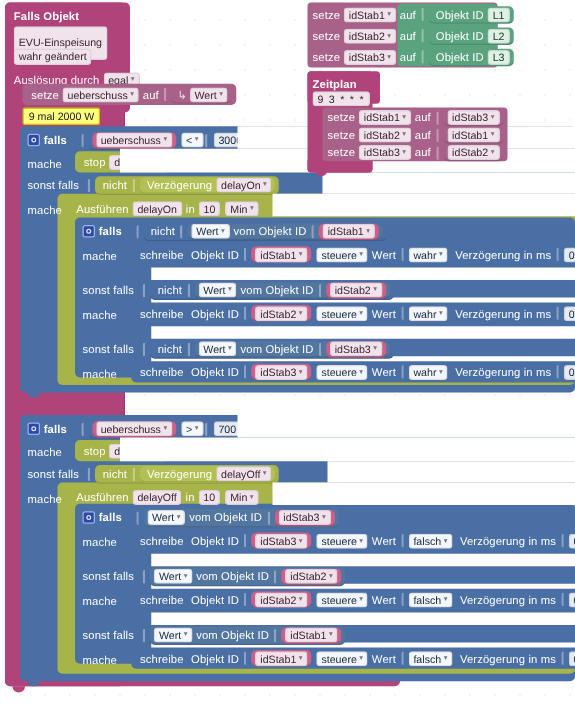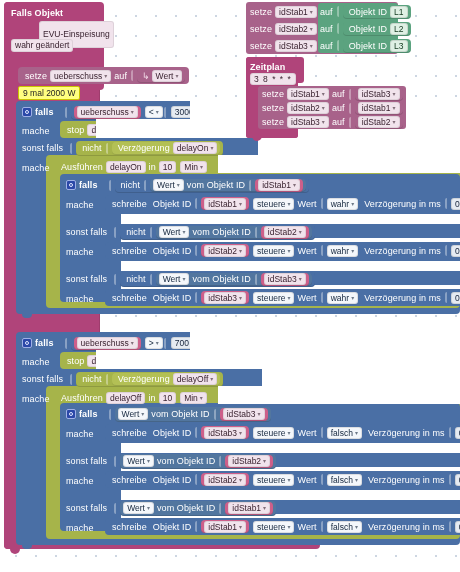--- a/index.html
+++ b/index.html
@@ -89,24 +89,31 @@
   <div style="position:absolute;left:4px;top:2px;width:96px;height:547px;background:#b0447a;border-radius:4px 4px 4px 4px;box-shadow:inset -1px 0 0 rgba(0,0,0,.10);"></div>
 
   <div style="position:absolute;left:4px;top:2px;width:100px;height:88px;background:#b0447a;border-radius:4px;"></div>
 
   <div style="position:absolute;left:4px;top:537px;width:316px;height:12px;background:#b0447a;border-radius:0 0 4px 4px;"></div>
 
   <div class="row" style="position:absolute;left:11px;top:5px;">
     <span class="lbl" style="font-weight:bold;padding-left:0;">Falls Objekt</span>
   </div>
   <div style="position:absolute;left:11px;top:21px;">
-    <span class="fld light" style="height:27px;line-height:13px;margin-left:28px;">EVU-Einspeisung</span>
+    <span class="fld light" style="height:27px;line-height:13px;">EVU-Einspeisung</span>
   </div>
   <div style="position:absolute;left:11px;top:39px;">
     <span class="fld light" style="height:13px;line-height:13px;">wahr geändert</span>
+  </div>
+  <div class="row" style="position:absolute;left:11px;top:56px;">
+    <span class="lbl" style="padding-left:0;">Auslösung durch</span>
+    <span class="fld light">
+        <span>egal</span>
+        <span class="car">▾</span>
+      </span>
   </div>
 
   <div style="position:absolute;left:18px;top:67px;height:17px;background:#a8628a;border-radius:4px;padding:0 4px;display:flex;align-items:center;">
     <span class="lbl">setze</span>
     <span class="fld light">
         <span>ueberschuss</span>
         <span class="car">▾</span>
       </span>
     <span class="lbl">auf</span>
     <span class="plug"></span>
@@ -643,21 +650,21 @@
   </div>
 
   <div style="position:absolute;left:246px;top:57px;width:52px;height:81px;background:#b0447a;border-radius:3px;"></div>
   <div style="position:absolute;left:246px;top:57px;width:58px;height:26px;background:#b0447a;border-radius:3px;"></div>
   <div style="position:absolute;left:246px;top:128px;width:52px;height:10px;background:#b0447a;border-radius:0 0 3px 3px;"></div>
 
   <div class="row" style="position:absolute;left:250px;top:59px;">
     <span class="lbl" style="font-weight:bold;padding-left:0;">Zeitplan</span>
   </div>
   <div style="position:absolute;left:250px;top:73px;">
-    <span class="fld light" style="height:12px;line-height:12px;letter-spacing:1px;">3 8 * * *</span>
+    <span class="fld light" style="height:12px;line-height:12px;letter-spacing:1px;">9 3 * * *</span>
   </div>
 
   <div style="position:absolute;left:258px;top:86px;width:148px;height:43px;background:#a8628a;border-radius:3px;"></div>
 
   <div class="row" style="position:absolute;left:262px;top:87px;height:14px;">
     <span class="lbl" style="padding-left:0;">setze</span>
     <span class="fld light">
         <span>idStab1</span>
         <span class="car">▾</span>
       </span>

